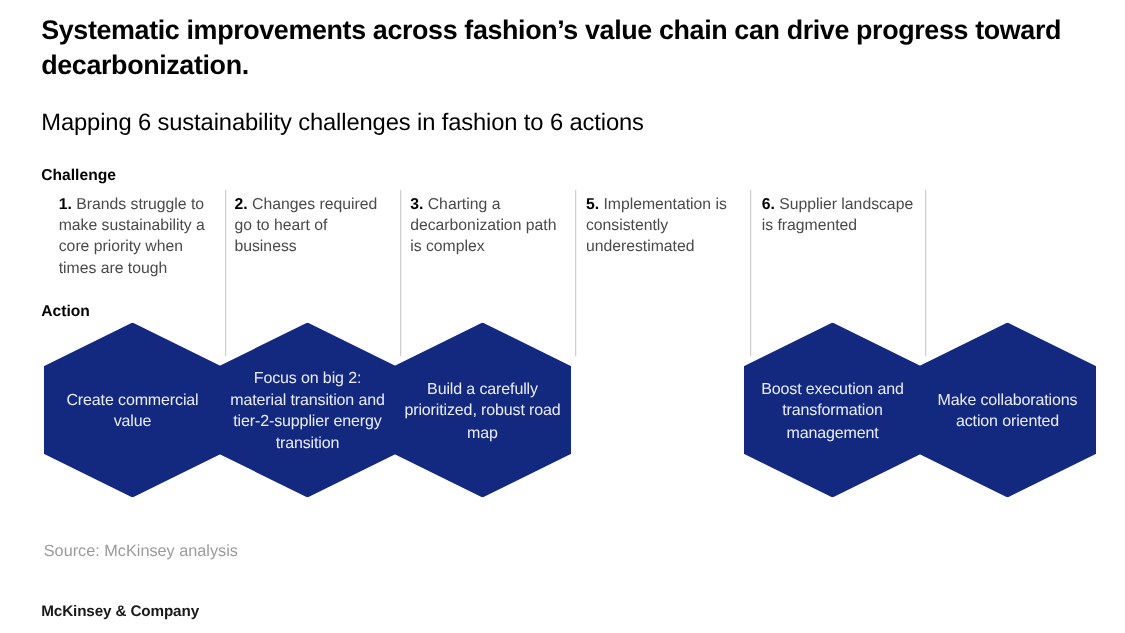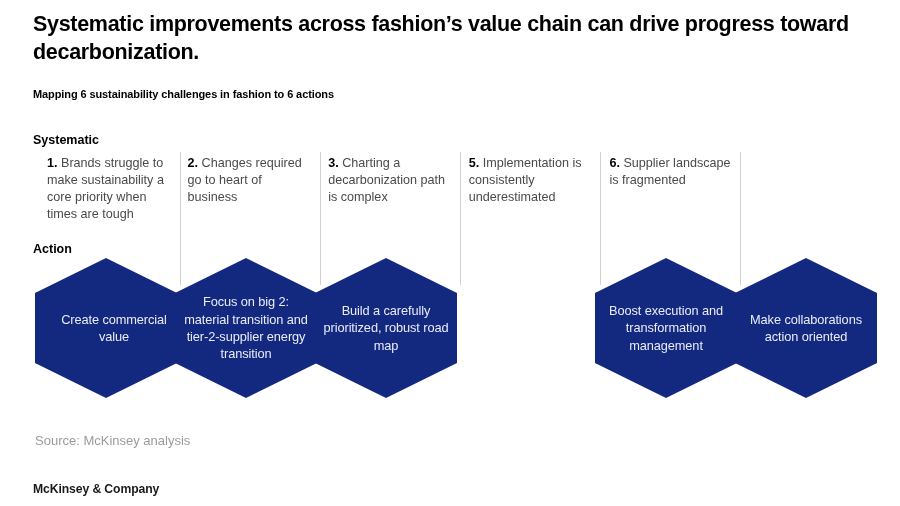--- a/index.html
+++ b/index.html
@@ -30,22 +30,22 @@
     font-weight: bold;
     line-height: 1.32;
     letter-spacing: -0.3px;
     color: #000000;
   }
 
   .subtitle {
     position: absolute;
     left: 33px;
     top: 88px;
-    font-size: 11px;
-    font-weight: bold;
+    font-size: 19px;
+    font-weight: normal;
     color: #000000;
     letter-spacing: -0.1px;
   }
 
   
   .row-label {
     position: absolute;
     left: 33px;
     font-size: 12.5px;
     font-weight: bold;
@@ -140,21 +140,21 @@
   }
 </style>
 </head>
 <body>
 
 <div class="page">
 
   <div class="title">Systematic improvements across fashion’s value chain can drive progress toward decarbonization.</div>
   <div class="subtitle">Mapping 6 sustainability challenges in fashion to 6 actions</div>
 
-  <div class="row-label challenge">Systematic</div>
+  <div class="row-label challenge">Challenge</div>
   <div class="row-label action">Action</div>
 
   <div class="divider" style="left:180px;"></div>
   <div class="divider" style="left:320px;"></div>
   <div class="divider" style="left:460px;"></div>
   <div class="divider" style="left:600px;"></div>
   <div class="divider" style="left:740px;"></div>
 
   <div class="challenge-row">
     <div class="challenge-col">
@@ -173,21 +173,21 @@
       <span class="num">5.</span>
       <span>Implementation is consistently underestimated</span>
     </div>
     <div class="challenge-col">
       <span class="num">6.</span>
       <span>Supplier landscape is fragmented</span>
     </div>
   </div>
 
   <div class="hex-row">
-    <div class="hex" style="left:0px;justify-content:flex-end;">
+    <div class="hex" style="left:0px;">
       <div class="hex-text">Create commercial value</div>
     </div>
     <div class="hex" style="left:140px;">
       <div class="hex-text">Focus on big 2: material transition and tier‑2‑supplier energy transition</div>
     </div>
     <div class="hex" style="left:280px;">
       <div class="hex-text">Build a carefully prioritized, robust road map</div>
     </div>
     <div class="hex" style="left:560px;">
       <div class="hex-text">Boost execution and transformation management</div>

